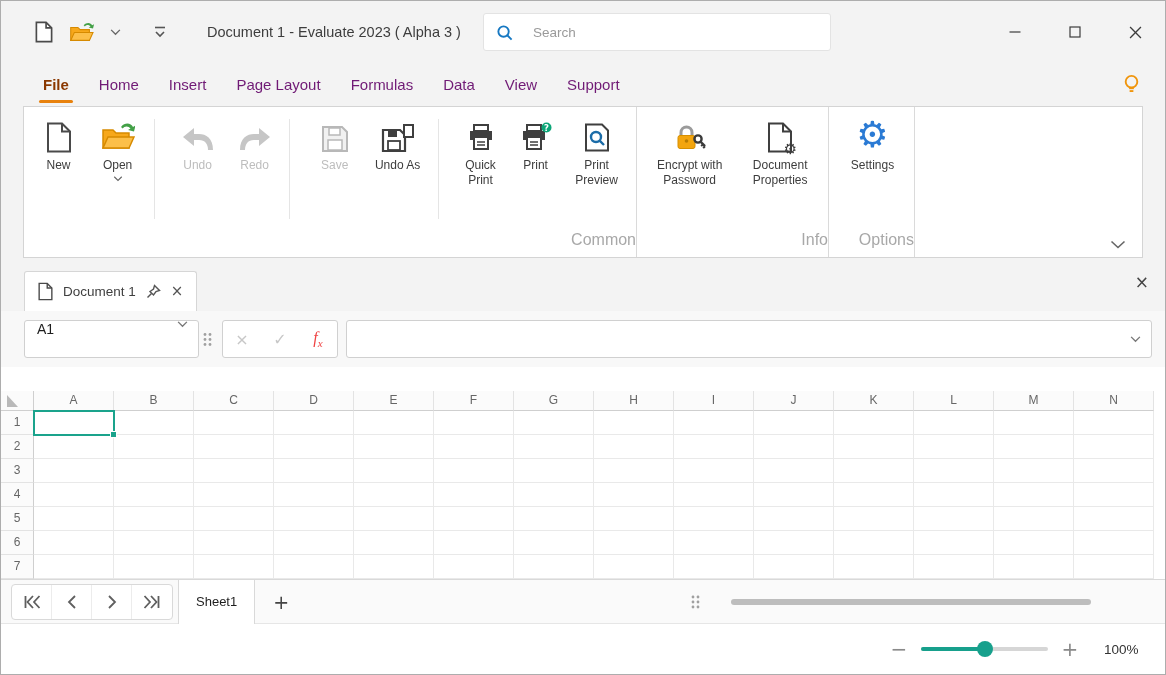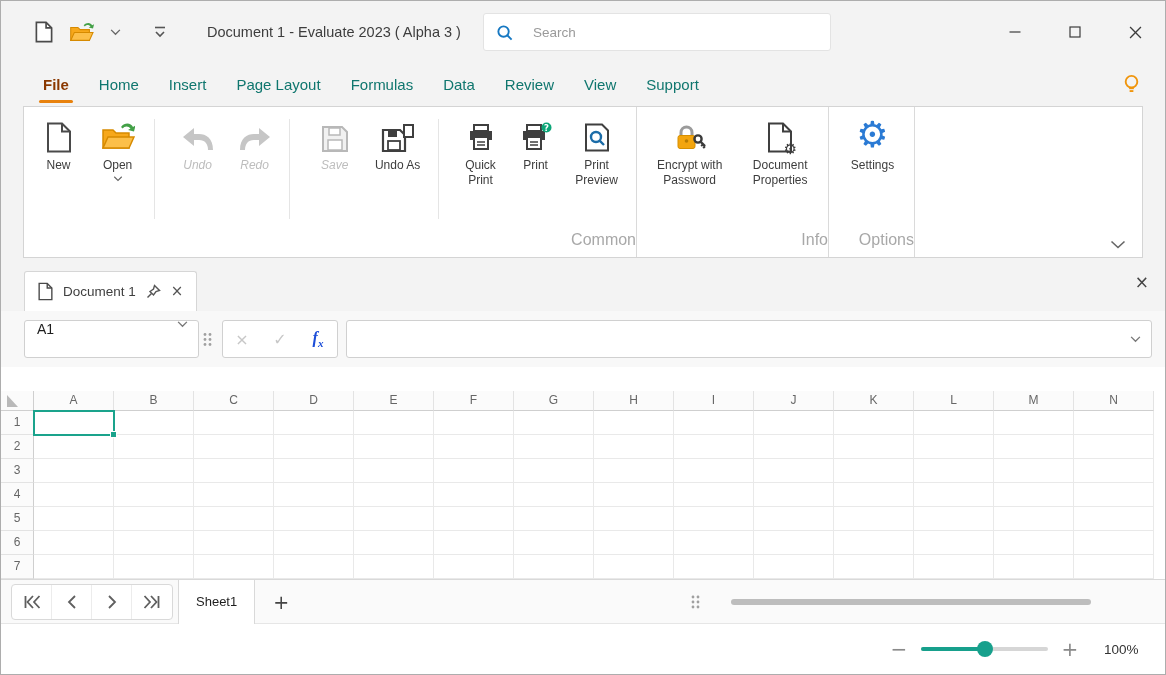--- a/index.html
+++ b/index.html
@@ -13,38 +13,38 @@
   .tb-icon.small{margin-right:20px;}
   .tb-title{font-size:14.5px;color:#3d3d3d;margin-left:24px;white-space:nowrap;}
   .searchbox{margin-left:22px;width:348px;height:38px;background:#fff;border:1px solid #e3e3e3;border-radius:3px;display:flex;align-items:center;padding:0 12px;gap:20px;}
   .searchbox input{border:none;outline:none;font-size:13.5px;color:#333;flex:1;background:transparent;font-family:inherit;}
   .searchbox input::placeholder{color:#9a9a9a;}
   .win-controls{margin-left:auto;display:flex;height:100%;}
   .win-btn{width:60px;height:100%;display:flex;align-items:center;justify-content:center;}
 
   
   .ribbon-tabs{height:43px;background:#f3f3f3;display:flex;align-items:center;padding-left:27px;flex:0 0 auto;}
-  .rtab{padding:0 15px;font-size:15px;color:#0f766e;height:100%;display:flex;align-items:center;position:relative;white-space:nowrap;}
+  .rtab{padding:0 15px;font-size:15px;color:#701a75;height:100%;display:flex;align-items:center;position:relative;white-space:nowrap;}
   .rtab.active{font-weight:bold;color:#8a3800;}
   .rtab.active::after{content:"";position:absolute;left:11px;right:11px;bottom:3px;height:3px;background:#e8820e;border-radius:2px;}
   .bulbwrap{margin-left:auto;margin-right:26px;display:flex;align-items:center;}
 
   
   .ribbon-panel{height:152px;background:#f3f3f3;padding:0 22px;flex:0 0 auto;}
   .ribbon-box{height:152px;background:#fff;border:1px solid #d4d4d4;display:flex;position:relative;}
   .rgroup{display:flex;flex-direction:column;border-right:1px solid #dadada;height:100%;}
   .rgroup.last{border-right:none;flex:1;position:relative;}
   .rgroup-body{flex:1;display:flex;align-items:flex-start;padding:10px 4px 0 6px;}
   .rgroup-body.centered{justify-content:center;}
   .rgroup-label{height:28px;font-size:16px;color:#a8a8a8;text-align:right;line-height:22px;}
   .rsep{width:1px;background:#e5e5e5;align-self:stretch;margin:2px 6px 10px;}
   .rbtn{display:flex;flex-direction:column;align-items:center;text-align:center;margin:0 2px;}
   .rbtn .ric{height:36px;display:flex;align-items:flex-end;justify-content:center;position:relative;}
   .rbtn .rlbl{font-size:12px;color:#3d3d3d;line-height:15px;margin-top:5px;}
-  .rbtn.disabled .rlbl{color:#bdbdbd;font-style:italic;}
+  .rbtn.disabled .rlbl{color:#bdbdbd;}
   .rbtn .drop{margin-top:3px;line-height:0;}
   .gear-big{font-family:"DejaVu Sans",sans-serif;font-size:36px;line-height:36px;color:#2a7ad4;}
   .gear-sm{position:absolute;right:-4px;bottom:-4px;font-family:"DejaVu Sans",sans-serif;font-size:15px;line-height:15px;color:#3b3b3b;}
   .ribbon-collapse{position:absolute;right:16px;bottom:8px;line-height:0;}
 
   
   .docstrip{height:53px;background:#f3f3f3;position:relative;display:flex;align-items:flex-end;padding-left:23px;flex:0 0 auto;}
   .doctab{height:40px;background:#fff;border:1px solid #d6d6d6;border-bottom:none;border-radius:3px 3px 0 0;display:flex;align-items:center;padding:0 13px;gap:10px;}
   .doctab-label{font-size:13.5px;color:#3f3f3f;}
   .glyph{font-family:"DejaVu Sans",sans-serif;}
@@ -52,21 +52,21 @@
   .strip-close{position:absolute;right:16px;top:16px;font-size:17px;color:#444;line-height:1;}
 
   
   .formula-band{height:56px;background:#f8f8f8;display:flex;align-items:center;padding:0 13px 0 23px;flex:0 0 auto;}
   .namebox{width:175px;height:38px;background:#fff;border:1px solid #d0d0d0;border-radius:3px;display:flex;align-items:flex-start;padding:0 10px 0 12px;}
   .namebox .nb-val{font-size:14px;color:#1e1e1e;flex:1;}
   .dots{margin:0 4px;line-height:0;}
   .fbtns{width:116px;height:38px;background:#fff;border:1px solid #d0d0d0;border-radius:3px;display:flex;margin-left:6px;}
   .fbtn{flex:1;display:flex;align-items:center;justify-content:center;font-size:16px;}
   .fbtn.dis{color:#c7c7c7;}
-  .fxwrap{font-family:"Liberation Serif",serif;font-style:italic;color:#1d4ed8;font-size:16px;font-weight:bold;}
+  .fxwrap{font-family:"Liberation Serif",serif;font-style:italic;color:#ef4444;font-size:16px;}
   .fxwrap sub{font-size:11px;}
   .fml-input{flex:1;height:38px;background:#fff;border:1px solid #d0d0d0;border-radius:3px;display:flex;align-items:center;padding:0 10px;margin-left:8px;}
   .fml-input input{flex:1;border:none;outline:none;font-size:13px;font-family:inherit;background:transparent;}
 
   .gapband{height:24px;background:#fff;flex:0 0 auto;}
 
   
   .gridband{height:188px;background:#fff;flex:0 0 auto;overflow:hidden;}
   .ghead{display:flex;height:20px;}
   .gcorner{width:33px;height:20px;background:#fbfbfb;border-right:1px solid #cfcfcf;border-bottom:1px solid #cfcfcf;position:relative;flex:0 0 auto;}
@@ -154,21 +154,20 @@
     </div>
   </div>
 
   <div class="ribbon-tabs">
     <div class="rtab active">File</div>
     <div class="rtab">Home</div>
     <div class="rtab">Insert</div>
     <div class="rtab">Page Layout</div>
     <div class="rtab">Formulas</div>
     <div class="rtab">Data</div>
-    <div class="rtab">Review</div>
     <div class="rtab">View</div>
     <div class="rtab">Support</div>
     <div class="bulbwrap">
       <svg width="15" height="21" viewBox="0 0 16 22">
           <circle cx="8" cy="8" r="6.2" fill="none" stroke="#f0950c" stroke-width="2"></circle>
           <path d="M5.5 15 h5" stroke="#f0950c" stroke-width="2"></path>
           <path d="M6 18 h4" stroke="#f0950c" stroke-width="2"></path>
         </svg>
     </div>
   </div>

